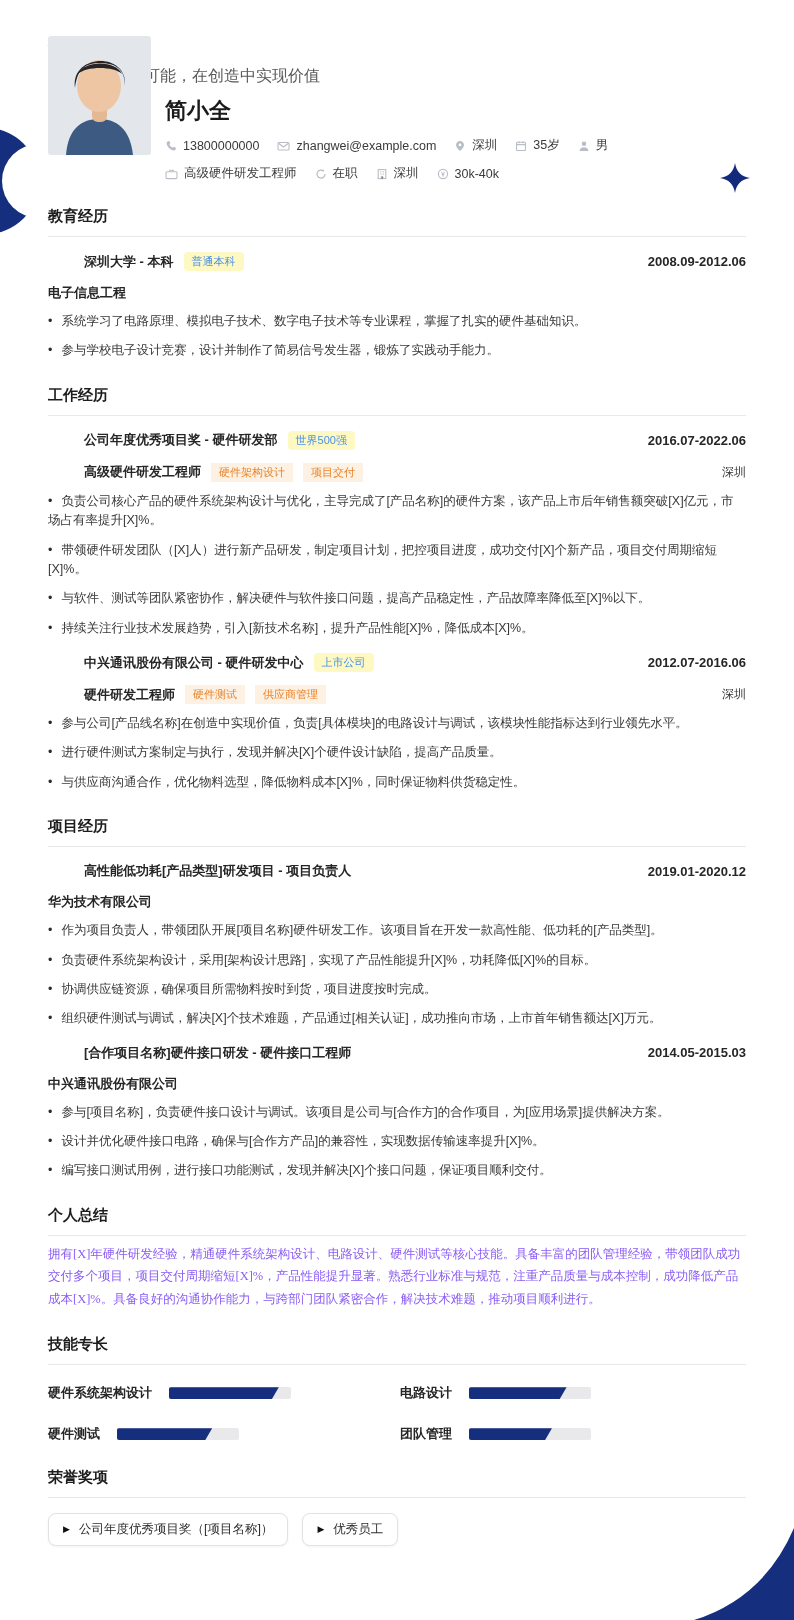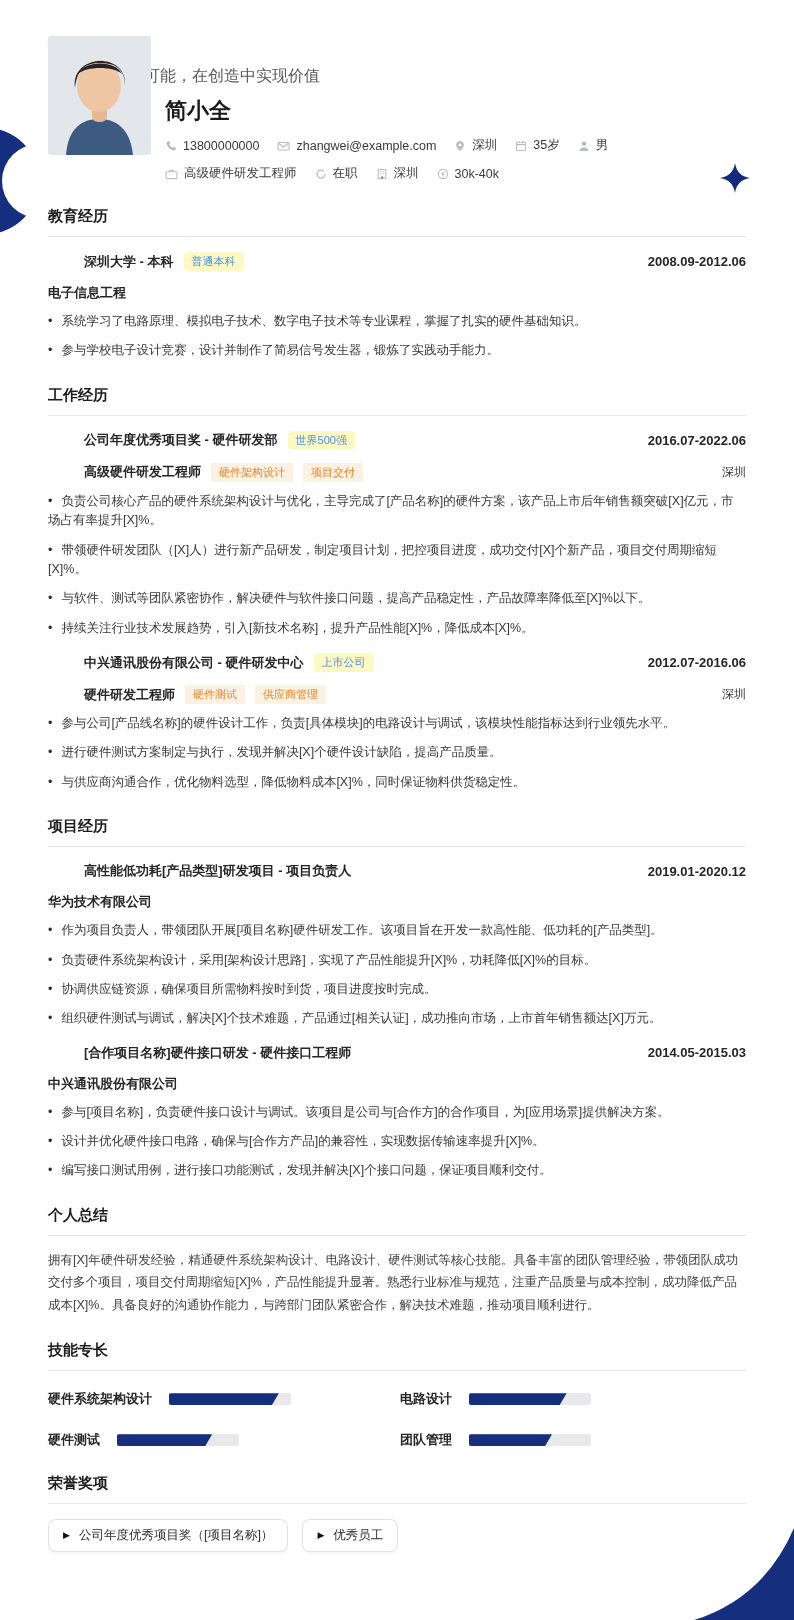--- a/index.html
+++ b/index.html
@@ -42,21 +42,21 @@
            border-radius: 4px; font-weight: 400; }
   .tag { font-size: 11px; color: #e8832a; background: #fdf1e3; padding: 2px 8px;
          border-radius: 0; font-weight: 400; }
   .date { font-size: 13px; font-weight: 700; color: #262626; white-space: nowrap; }
   .loc { font-size: 12px; color: #333; font-weight: 400; white-space: nowrap; }
   .subrow { margin-top: 13px; font-size: 13px; font-weight: 700; color: #262626; }
   .bullet { margin-top: 10px; font-size: 12.5px; line-height: 1.55; color: #383838; }
   .bullet::before { content: "•"; margin-right: 9px; color: #2b2b2b; }
   .entry + .entry { margin-top: 6px; }
 
-  .summary { margin-top: 13px; font-size: 12.5px; line-height: 1.8; color: #404040; }
+  .summary { margin-top: 7px; font-size: 12.5px; line-height: 1.8; color: #8b5cf6; font-family: Liberation Serif, serif; }
 
   
   .skill-grid { display: grid; grid-template-columns: 352px 1fr; row-gap: 23px; margin-top: 19px; }
   .skill { display: flex; align-items: center; gap: 17px; }
   .skill-name { font-size: 13px; font-weight: 700; color: #262626; white-space: nowrap; }
   .track { width: 122px; height: 12px; background: #e9e9ec; border-radius: 2px; overflow: hidden; }
   .fill { height: 100%; background: #162e7e;
           clip-path: polygon(0 0, 100% 0, calc(100% - 7px) 100%, 0 100%); }
 
   
@@ -219,21 +219,21 @@
         <span class="date">2012.07-2016.06</span>
       </div>
       <div class="entry-head" style="margin-top:13px;">
         <span class="entry-title">
           <span>硬件研发工程师</span>
           <span class="tag">硬件测试</span>
           <span class="tag">供应商管理</span>
         </span>
         <span class="loc">深圳</span>
       </div>
-      <p class="bullet">参与公司[产品线名称]的硬件设计工作，负责[具体模块]的电路设计与调试，该模块性能指标达到行业领先水平。</p>
+      <p class="bullet">参与公司[产品线名称]在创造中实现价值，负责[具体模块]的电路设计与调试，该模块性能指标达到行业领先水平。</p>
       <p class="bullet">进行硬件测试方案制定与执行，发现并解决[X]个硬件设计缺陷，提高产品质量。</p>
       <p class="bullet">与供应商沟通合作，优化物料选型，降低物料成本[X]%，同时保证物料供货稳定性。</p>
     </div>
   </div>
 
   <div class="section">
     <div class="sec-head">项目经历</div>
 
     <div class="entry">
       <div class="entry-head">

